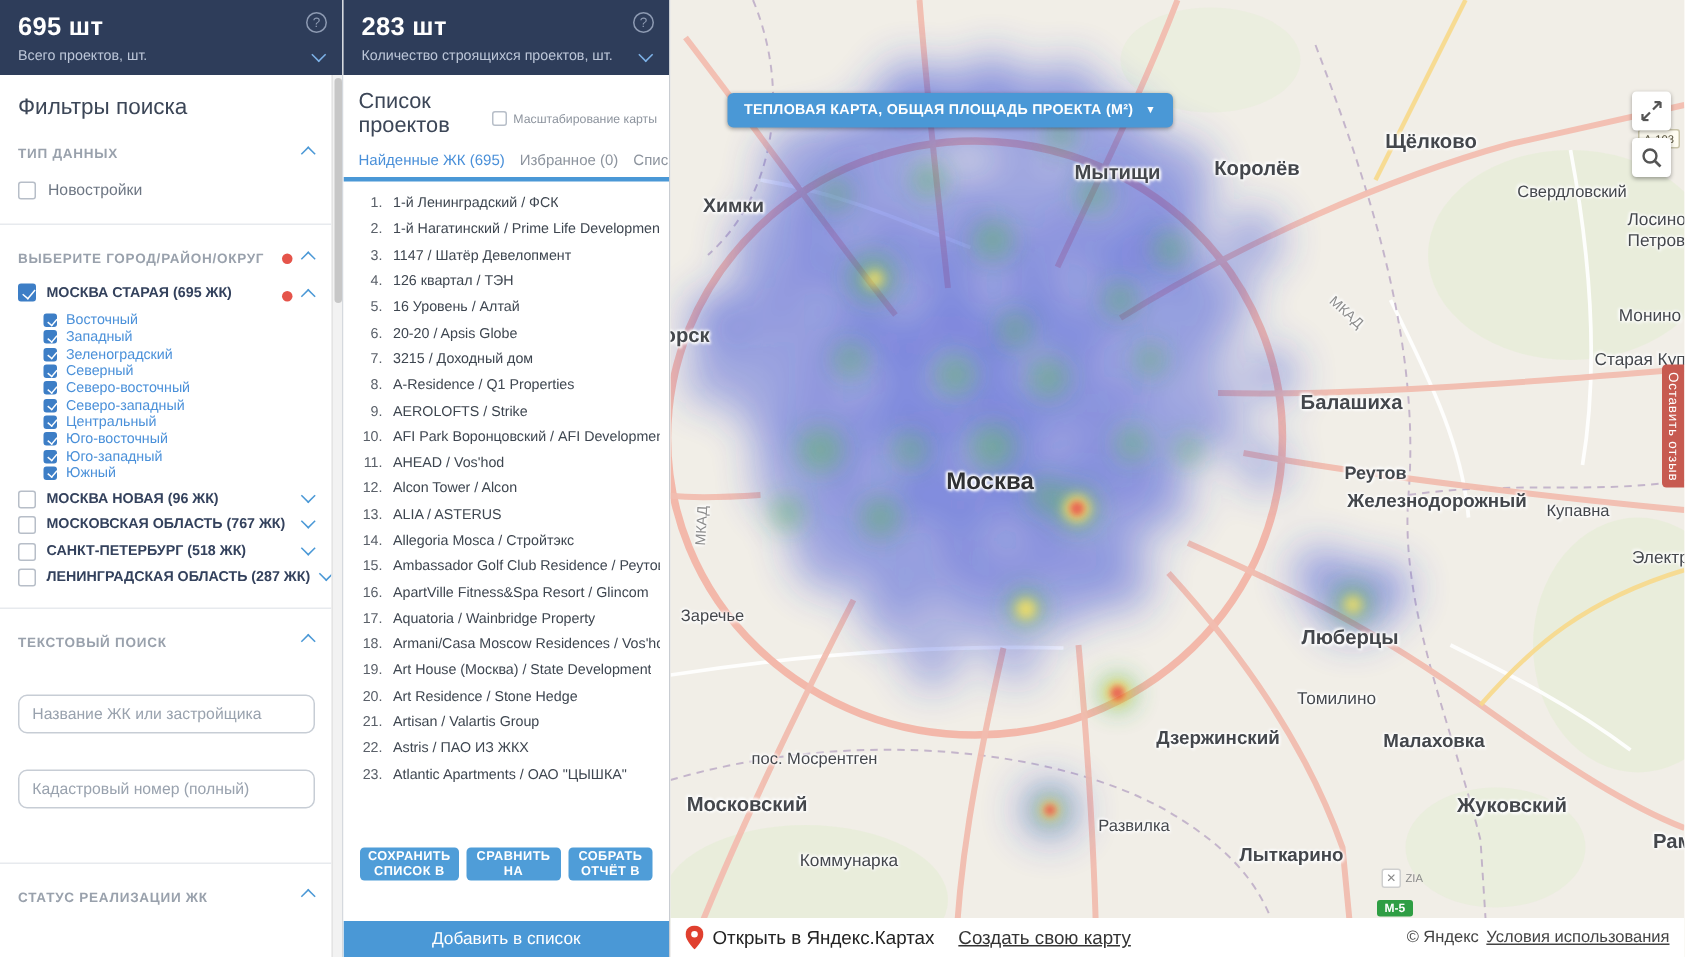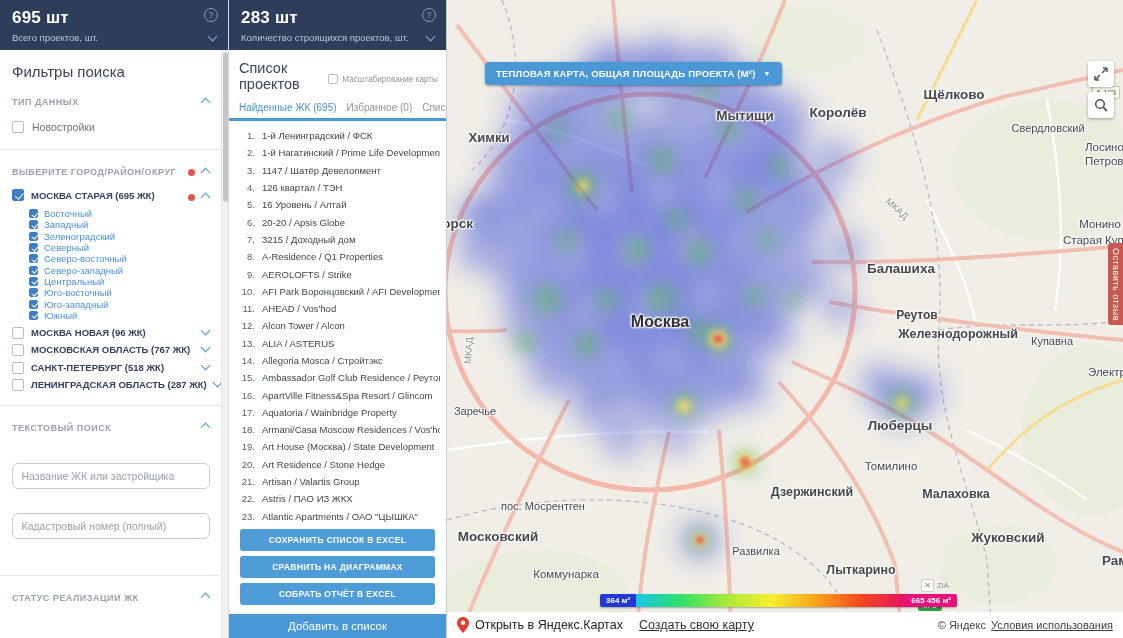--- a/index.html
+++ b/index.html
@@ -55,21 +55,21 @@
   .m-scale .cb{width:10px;height:10px}
   .m-scale .lbl{font-size:8.2px;color:#8d949e;white-space:nowrap}
   .tabs{display:flex;gap:10px;padding:8px 10px 5px}
   .tab{font-size:10px;color:#8d949e;cursor:pointer;white-space:nowrap}
   .tab.active{color:#4a90d9}
   .tabbar{height:3px;background:#4a98d6;flex:none}
   .plist{flex:1;overflow:hidden;padding:6px 6px 0 6px}
   .prow{display:flex;align-items:center;height:17.3px}
   .pnum{width:20px;text-align:right;font-size:9.5px;color:#5a6069;margin-right:7px;flex:none}
   .pname{font-size:9.5px;color:#3e4650;white-space:nowrap;overflow:hidden}
-  .btns{padding:5px 11px 9px;display:flex;flex-direction:column;gap:5px;flex:none}
+  .btns{padding:5px 11px 27px;display:flex;flex-direction:row;gap:5px;flex:none}
   .btn{height:22px;background:#4f9dd8;border:none;border-radius:3px;color:#fff;font-size:8.5px;font-weight:bold;letter-spacing:.3px;font-family:inherit;cursor:pointer}
   .addbar{height:24px;background:#4a98d6;color:#fff;font-size:11.5px;display:flex;align-items:center;justify-content:center;border:none;width:100%;font-family:inherit;cursor:pointer;flex:none}
 
   
   .map{flex:1;position:relative;background:#f1eee7;overflow:hidden}
   .map svg.base{position:absolute;left:0;top:0}
   .labels{position:absolute;left:0;top:0;width:100%;height:100%;pointer-events:none}
   .mlabel{position:absolute;transform:translate(-50%,-50%);white-space:nowrap;color:#44474c;z-index:2;
     text-shadow:0 0 2px #fff,0 0 2px #fff,0 0 3px #fff,1px 1px 2px #fff,-1px -1px 2px #fff}
   .mlabel.mb{font-weight:bold}
@@ -503,21 +503,21 @@
       </g>
     </svg>
 
     <div class="labels">
         <div class="mlabel mb" style="left: 42px; top: 137px; font-size: 13px;">Химки</div>
         <div class="mlabel mb" style="left: 298px; top: 115px; font-size: 13.5px;">Мытищи</div>
         <div class="mlabel mb" style="left: 391px; top: 112px; font-size: 13.5px;">Королёв</div>
         <div class="mlabel mb" style="left: 507px; top: 94px; font-size: 13.5px;">Щёлково</div>
         <div class="mlabel" style="left: 601px; top: 128px; font-size: 11px;">Свердловский</div>
         <div class="mlabel ml" style="left: 638px; top: 140px; font-size: 11.5px; width: 58px; white-space: normal; line-height: 1.25;">Лосино-Петровский</div>
-        <div class="mlabel" style="left: 653px; top: 211px; font-size: 11.5px; margin-top: 13px;">Монино</div>
+        <div class="mlabel" style="left: 653px; top: 211px; font-size: 11.5px;">Монино</div>
         <div class="mlabel ml" style="left: 616px; top: 234px; font-size: 11.5px;">Старая Купавна</div>
         <div class="mlabel mb" style="left: 454px; top: 268px; font-size: 13.5px;">Балашиха</div>
         <div class="mlabel mb" style="left: 213px; top: 322px; font-size: 16px; color: rgb(47, 48, 51);">Москва</div>
         <div class="mlabel mb" style="left: 470px; top: 315px; font-size: 12px;">Реутов</div>
         <div class="mlabel mb" style="left: 511px; top: 334px; font-size: 12.5px;">Железнодорожный</div>
         <div class="mlabel" style="left: 605px; top: 341px; font-size: 11px;">Купавна</div>
         <div class="mlabel ml" style="left: 641px; top: 366px; font-size: 11.5px;">Электроугли</div>
         <div class="mlabel mb" style="left: 453px; top: 425px; font-size: 13.5px;">Люберцы</div>
         <div class="mlabel" style="left: 444px; top: 466px; font-size: 11.5px;">Томилино</div>
         <div class="mlabel mb" style="left: 365px; top: 492px; font-size: 12.5px;">Дзержинский</div>
@@ -556,25 +556,20 @@
     <div class="fb-tab">
         <span>Оставить отзыв</span>
       </div>
 
     <div class="zia">
       <span class="zia-ic">✕</span>
       <span class="zia-tx">ZIA</span>
     </div>
     <div class="m5badge">М-5</div>
 
-    <div class="legend">
-      <span class="leg-min">364 м²</span>
-      <span class="leg-grad"></span>
-      <span class="leg-max">665 456 м²</span>
-    </div>
 
     <footer class="map-footer">
       <span class="mf-open">
         <svg width="12" height="16" viewBox="0 0 12 16">
           <path d="M6 0C2.7 0 0 2.6 0 5.9 0 10 6 16 6 16s6-6 6-10.1C12 2.6 9.3 0 6 0z" fill="#e0402f"></path>
           <circle cx="6" cy="5.8" r="2.2" fill="#fff"></circle>
         </svg>
         <span>Открыть в Яндекс.Картах</span>
       </span>
       <a class="mf-create">Создать свою карту</a>

